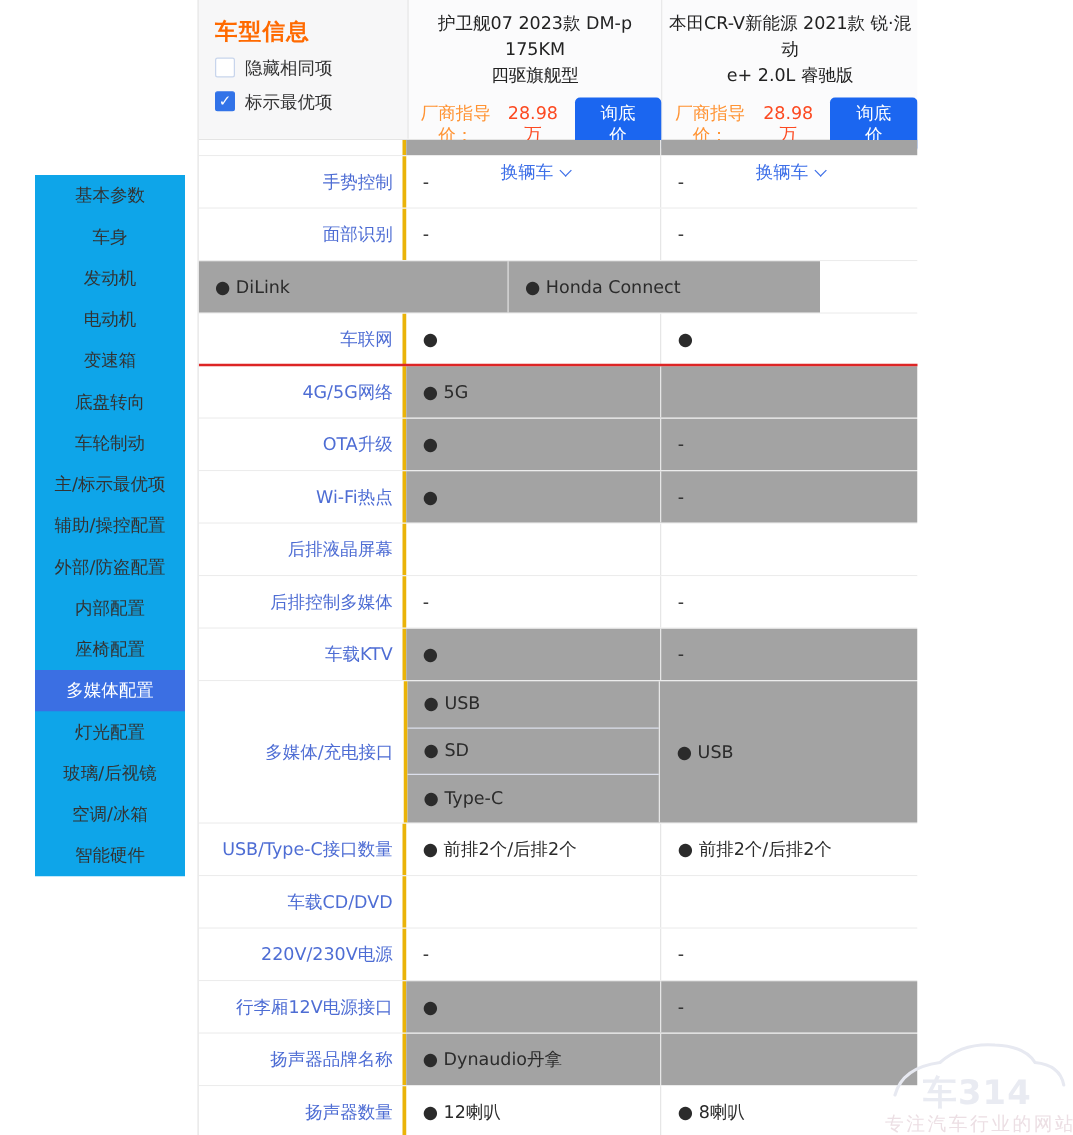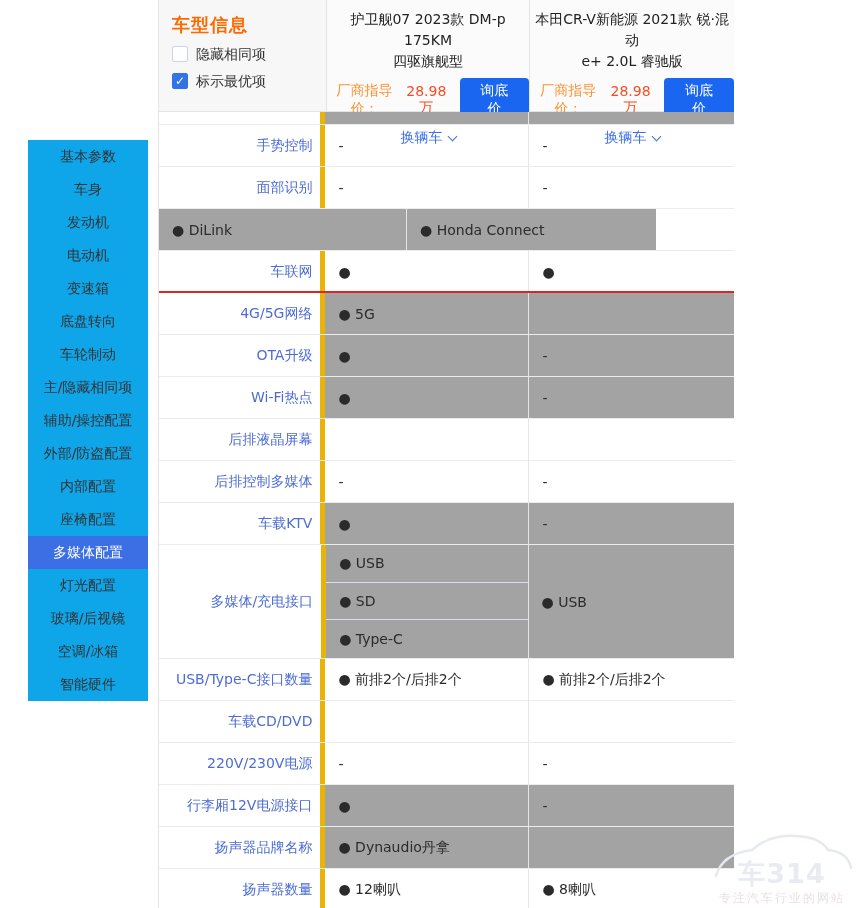--- a/index.html
+++ b/index.html
@@ -43,55 +43,55 @@
     font-size:14px; padding:4px 16px; cursor:pointer; font-family:inherit; }
   .switch-row { margin-top:7px; color:#3d6fe8; cursor:pointer;
     display:flex; align-items:center; justify-content:center; }
   .chev { width:7px; height:7px; border-right:1.5px solid #3d6fe8; border-bottom:1.5px solid #3d6fe8;
     transform:rotate(45deg); margin-left:6px; margin-top:-4px; }
 
   
   .row { display:flex; border-bottom:1px solid #ececec; height:42px; background:#fff; }
   .row.partial { height:13px; }
   .row.multi { height:114px; }
-  .lab { width:202px; border-right:5px solid #eab308; display:flex; align-items:center;
+  .lab { width:202px; border-right:3px solid #eab308; display:flex; align-items:center;
     justify-content:flex-end; padding-right:8px; color:#4e6dd4; cursor:pointer; white-space:nowrap; }
   .val { width:248px; border-right:1px solid #e6e6e6; display:flex; align-items:center;
     padding-left:13px; color:#2b2b2b; }
   .val.last { width:249px; border-right:none; }
   .val.hl { background:#a3a3a3; }
   .val.subwrap { flex-direction:column; align-items:stretch; padding-left:0; }
   .subcell { height:38px; display:flex; align-items:center; padding-left:13px;
     border-bottom:1px solid #dcdfeb; }
   .subcell:last-child { border-bottom:none; }
 
   .red-line { position:absolute; left:0; top:291px; width:700px; height:2px;
     background:#dd2525; z-index:4; }
 
   
   .watermark { position:absolute; right:2px; bottom:0; width:148px; height:78px;
     z-index:6; pointer-events:none; text-align:center; color:#e9ebf2; }
   .wm-svg { position:absolute; left:0; top:0; }
   .wm-brand { position:absolute; left:0; right:0; top:26px; font-size:27px; font-weight:bold;
     color:#e9ebf2; letter-spacing:1px; }
-  .wm-slogan { position:absolute; left:0; right:0; top:60px; font-size:12px;
+  .wm-slogan { position:absolute; left:0; right:0; top:60px; font-size:15px;
     color:#ecdfe4; letter-spacing:2px; white-space:nowrap; }
 </style>
 </head>
 <body>
 
 <div class="sidebar">
     <div class="side-item">基本参数</div>
     <div class="side-item">车身</div>
     <div class="side-item">发动机</div>
     <div class="side-item">电动机</div>
     <div class="side-item">变速箱</div>
     <div class="side-item">底盘转向</div>
     <div class="side-item">车轮制动</div>
-    <div class="side-item">主/隐藏相同项</div>
+    <div class="side-item">主/标示最优项</div>
     <div class="side-item">辅助/操控配置</div>
     <div class="side-item">外部/防盗配置</div>
     <div class="side-item">内部配置</div>
     <div class="side-item">座椅配置</div>
     <div class="side-item sel">多媒体配置</div>
     <div class="side-item">灯光配置</div>
     <div class="side-item">玻璃/后视镜</div>
     <div class="side-item">空调/冰箱</div>
     <div class="side-item">智能硬件</div>
   </div>

